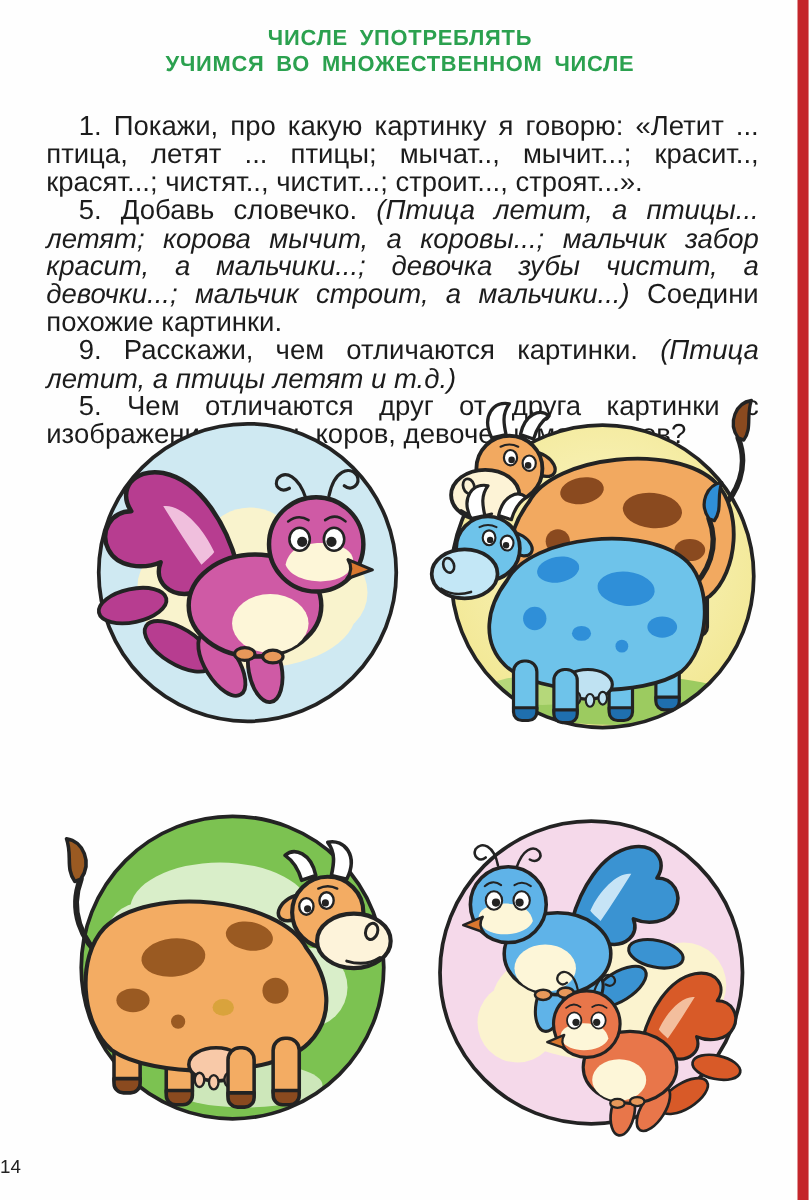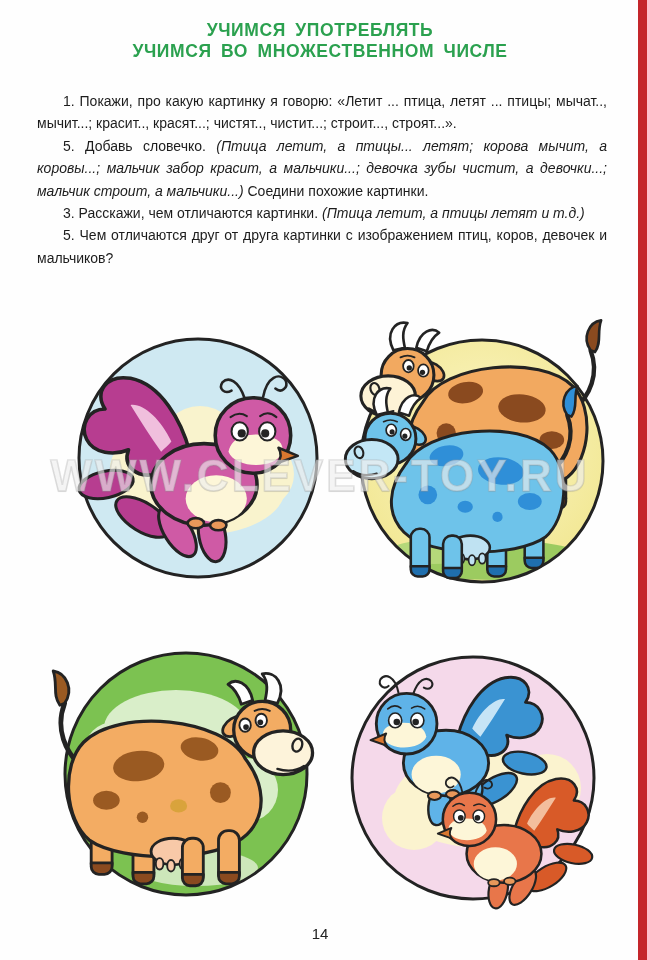--- a/index.html
+++ b/index.html
@@ -3,33 +3,33 @@
 <meta charset="utf-8">
 <style>
   html,body{margin:0;padding:0;}
   body{width:647px;height:960px;position:relative;background:#fefefe;overflow:hidden;
        font-family:"Liberation Sans",sans-serif;color:#1c1c1c;}
   .page{position:absolute;inset:0;}
   .red-edge{position:absolute;top:0;right:0;width:9px;height:960px;background:#c4262b;}
   .title{position:absolute;top:20px;left:20px;width:600px;text-align:center;
          color:#2ba14f;font-weight:bold;font-size:17.5px;line-height:21px;
          letter-spacing:.6px;word-spacing:4px;}
-  .tasks{position:absolute;top:90px;left:37px;width:570px;font-size:14px;
+  .tasks{position:absolute;top:90px;left:37px;width:570px;font-size:22px;
          line-height:22.4px;text-align:justify;}
   .tasks p{margin:0;text-indent:26px;}
   .seg-italic{font-style:italic;}
   .scene{position:absolute;}
   .scene svg{overflow:visible;display:block;}
   .watermark{position:absolute;top:451px;left:0;width:640px;text-align:center;
              font-size:44px;font-weight:bold;letter-spacing:3px;
              color:rgba(255,255,255,0.55);
              -webkit-text-stroke:1.5px rgba(160,160,160,0.30);
              text-shadow:0 1px 1px rgba(120,120,120,0.18);
              z-index:30;pointer-events:none;}
-  .page-number{position:absolute;bottom:18px;left:0;width:640px;text-align:center;
+  .page-number{position:absolute;bottom:18px;left:0;width:640px;text-align:left;
                font-size:15px;color:#222;}
   .defs-holder{position:absolute;width:0;height:0;}
   .outl{stroke:#232323;stroke-linejoin:round;stroke-linecap:round;}
 </style>
 </head>
 <body>
 
 <div class="page">
 
   <svg class="defs-holder" aria-hidden="true">
@@ -106,28 +106,28 @@
         <ellipse class="outl" stroke-width="2" fill="#ffffff" cx="-95" cy="-68" rx="6" ry="7"></ellipse>
         <circle fill="#232323" cx="-94" cy="-66" r="3"></circle>
         <ellipse class="outl" stroke-width="2" fill="#ffffff" cx="-78" cy="-63" rx="6" ry="7"></ellipse>
         <circle fill="#232323" cx="-79" cy="-61" r="3"></circle>
         <path class="outl" stroke-width="2" fill="none" d="M -104,-78 Q -96,-82 -88,-78"></path>
       </g>
     </defs>
   </svg>
 
   <div class="title">
-    <div>УЧИМСЯ УПОТРЕБЛЯТЬ</div>
+    <div>ЧИСЛЕ УПОТРЕБЛЯТЬ</div>
     <div>УЧИМСЯ ВО МНОЖЕСТВЕННОМ ЧИСЛЕ</div>
   </div>
 
   <div class="tasks">
     <p><span>1. Покажи, про какую картинку я говорю: «Летит ... птица, летят ... птицы; мычат.., мычит...; красит.., красят...; чистят.., чистит...; строит..., строят...».</span></p>
     <p><span>5. Добавь словечко. </span><span class="seg-italic">(Птица летит, а птицы... летят; корова мычит, а коровы...; мальчик забор красит, а мальчики...; девочка зубы чистит, а девочки...; мальчик строит, а мальчики...)</span><span> Соедини похожие картинки.</span></p>
-    <p><span>3. Расскажи, чем отличаются картинки. </span><span class="seg-italic">(Птица летит, а птицы летят и т.д.)</span></p>
+    <p><span>9. Расскажи, чем отличаются картинки. </span><span class="seg-italic">(Птица летит, а птицы летят и т.д.)</span></p>
     <p><span>5. Чем отличаются друг от друга картинки с изображением птиц, коров, девочек и мальчиков?</span></p>
   </div>
 
   <div class="scene" style="left:72px;top:334px;">
     <svg width="252" height="252" viewBox="0 0 252 252">
       <defs>
           <clipPath id="clip1">
             <circle cx="126" cy="124" r="119"></circle>
           </clipPath>
         </defs>
@@ -214,18 +214,17 @@
         </g>
       </g>
       <g>
         <g transform="translate(162,188) scale(-0.72,0.72)">
           <use href="#bird" style="--main:#e8764a;--dark:#d85a28;--light:#f6c9aa;--belly:#fdf6d8;--beak:#d9772f;"></use>
         </g>
       </g>
     </svg>
   </div>
 
-  <div class="watermark">WWW.CLEVER-TOY.RU</div>
 
   <div class="page-number">14</div>
 
   <div class="red-edge"></div>
 </div>
 
 </body></html>

